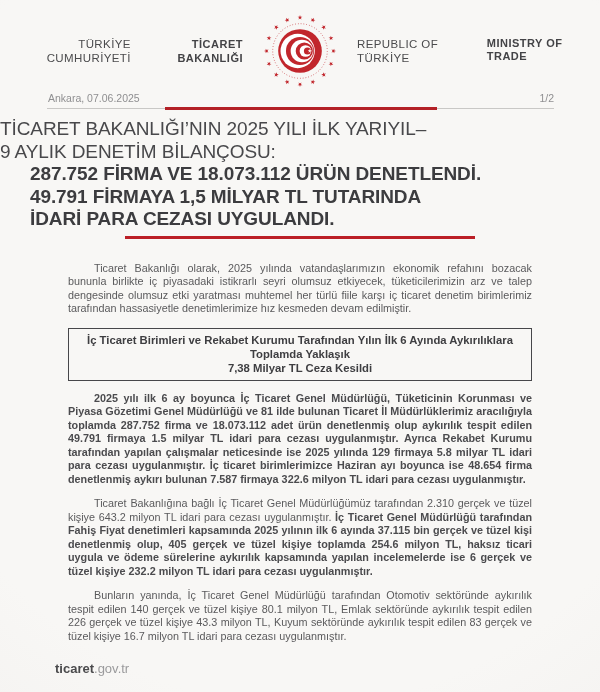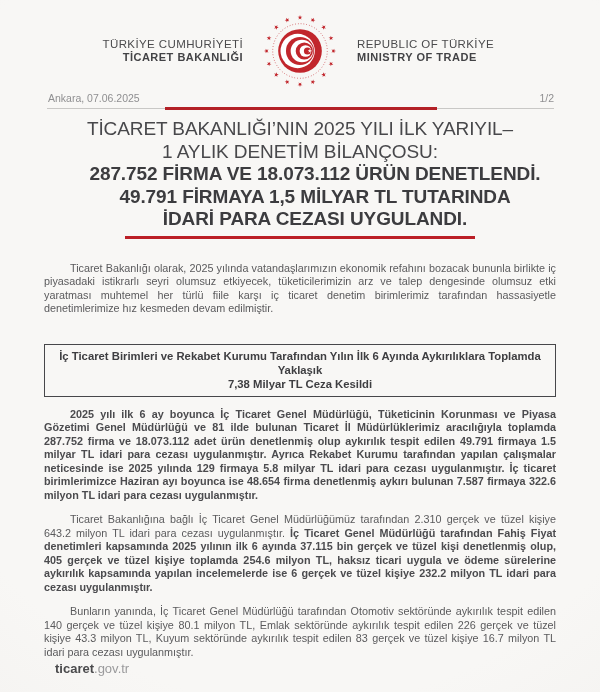--- a/index.html
+++ b/index.html
@@ -9,44 +9,44 @@
     margin:0 auto;
     box-sizing:border-box;
     display:flex;flex-direction:column;
     background:radial-gradient(130% 115% at 50% 42%, #f8f7f5 52%, #edebe9 100%);
     font-family:"Liberation Sans","DejaVu Sans",sans-serif;
     color:#414144;
     overflow:hidden;
   }
   
   .header{display:flex;align-items:center;justify-content:center;padding-top:12px;gap:18px;}
-  .header .side{flex:1;display:flex;flex-direction:column;line-height:1.25;}
+  .header .side{flex:1;display:flex;flex-direction:row;line-height:1.25;}
   .header .side.left{align-items:flex-end;text-align:right;}
   .header .side.right{align-items:flex-start;text-align:left;}
   .hdr-top{font-size:11.5px;letter-spacing:.4px;color:#4b4b4d;}
   .hdr-bottom{font-size:11px;font-weight:700;letter-spacing:.5px;color:#434346;}
   .logo-wrap{width:78px;height:78px;flex:0 0 auto;}
   
   .meta-row{display:flex;justify-content:space-between;align-items:baseline;
     padding:2px 46px 0 48px;font-size:10.5px;color:#8f8f91;}
   .rule{position:relative;height:1px;background:#c9c8c6;margin:4px 46px 0 47px;}
   .rule .red-seg{position:absolute;left:118px;top:-1px;width:272px;height:3px;background:#b32026;}
   
-  .title-block{margin-top:9px;text-align:center;line-height:22.5px;letter-spacing:-.1px;}
+  .title-block{margin-top:9px;text-align:left;line-height:22.5px;letter-spacing:-.1px;}
   .title-reg{font-size:19px;font-weight:400;color:#48484b;}
   .title-bold{font-size:19px;font-weight:700;color:#3c3c3f;padding-left:30px;}
   .title-underline{width:350px;height:3px;background:#bb1f26;margin:5px auto 0;}
   
-  .content{padding:0 44px;}
+  .content{padding:0 68px;}
   .para{margin:0;text-align:justify;text-indent:26px;font-size:10.8px;line-height:13.5px;color:#5a5a5c;}
   .para.mt1{margin-top:23px;}
   .para.mt{margin-top:11px;}
   .para.bold{font-weight:700;color:#4b4b4e;}
   .para .seg-bold{font-weight:700;color:#4b4b4e;}
-  .headline-box{margin-top:28px;border:1.5px solid #47474a;padding:4px 8px 5px;
+  .headline-box{margin-top:12px;border:1.5px solid #47474a;padding:4px 8px 5px;
     text-align:center;font-size:11.3px;font-weight:700;line-height:14px;color:#3e3e41;}
   
   .footer{margin-top:auto;display:flex;align-items:center;justify-content:space-between;
     padding:0 46px 16px 55px;}
   .site{font-size:13px;color:#9a9a9c;}
   .site b{color:#4a4a4c;font-weight:700;}
 </style>
 </head>
 <body>
 
@@ -102,21 +102,21 @@
   <div class="meta-row">
     <span>Ankara, 07.06.2025</span>
     <span>1/2</span>
   </div>
   <div class="rule">
     <div class="red-seg"></div>
   </div>
 
   <div class="title-block">
     <div class="title-reg">TİCARET BAKANLIĞI’NIN 2025 YILI İLK YARIYIL–</div>
-    <div class="title-reg">1 AYLIK DENETİM BİLANÇOSU:</div>
+    <div class="title-reg">9 AYLIK DENETİM BİLANÇOSU:</div>
     <div class="title-bold">287.752 FİRMA VE 18.073.112 ÜRÜN DENETLENDİ.</div>
     <div class="title-bold">49.791 FİRMAYA 1,5 MİLYAR TL TUTARINDA</div>
     <div class="title-bold">İDARİ PARA CEZASI UYGULANDI.</div>
     <div class="title-underline"></div>
   </div>
 
   <div class="content">
     <p class="para mt1">Ticaret Bakanlığı olarak, 2025 yılında vatandaşlarımızın ekonomik refahını bozacak bununla birlikte iç piyasadaki istikrarlı seyri olumsuz etkiyecek, tüketicilerimizin arz ve talep dengesinde olumsuz etki yaratması muhtemel her türlü fiile karşı iç ticaret denetim birimlerimiz tarafından hassasiyetle denetimlerimize hız kesmeden devam edilmiştir.</p>
 
     <div class="headline-box">

